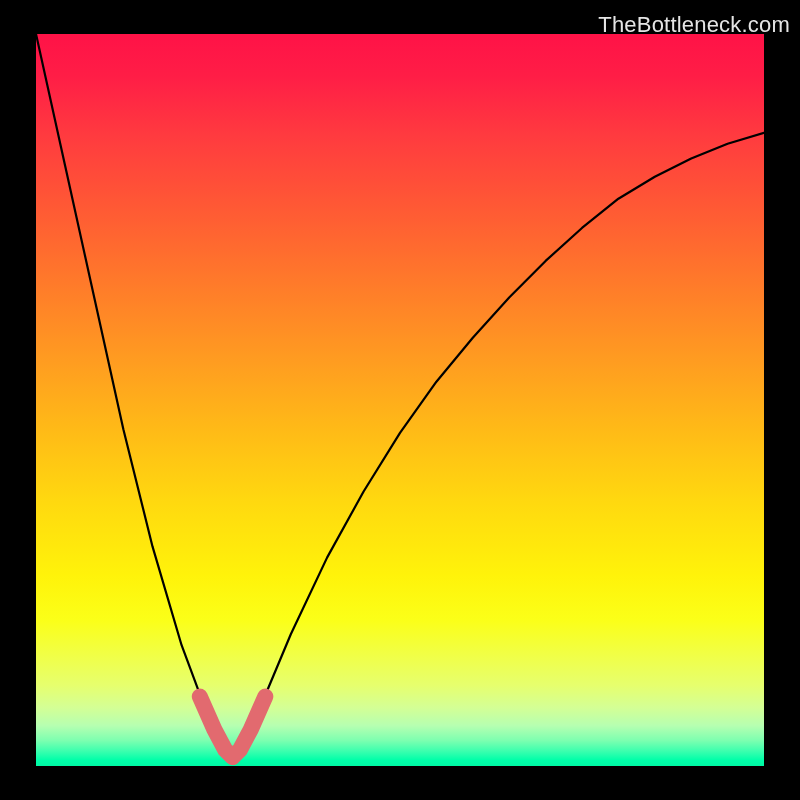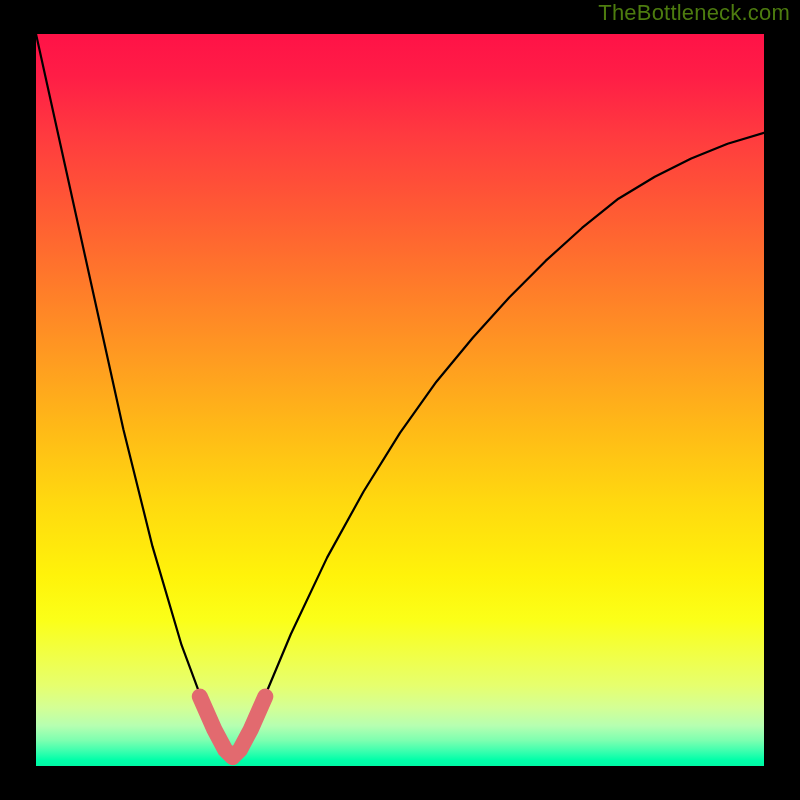--- a/index.html
+++ b/index.html
@@ -14,23 +14,23 @@
   .frame {
     position: absolute;
     left: 0;
     top: 0;
     width: 800px;
     height: 800px;
     background: #000000;
   }
   .watermark {
     position: absolute;
-    top: 0;
+    top: 12px;
     right: 10px;
-    color: #4d7c0f;
+    color: #e5e5e5;
     font-size: 22px;
     font-weight: 400;
     letter-spacing: 0.2px;
     z-index: 10;
   }
   .plot {
     position: absolute;
     left: 36px;
     top: 34px;
     width: 728px;

